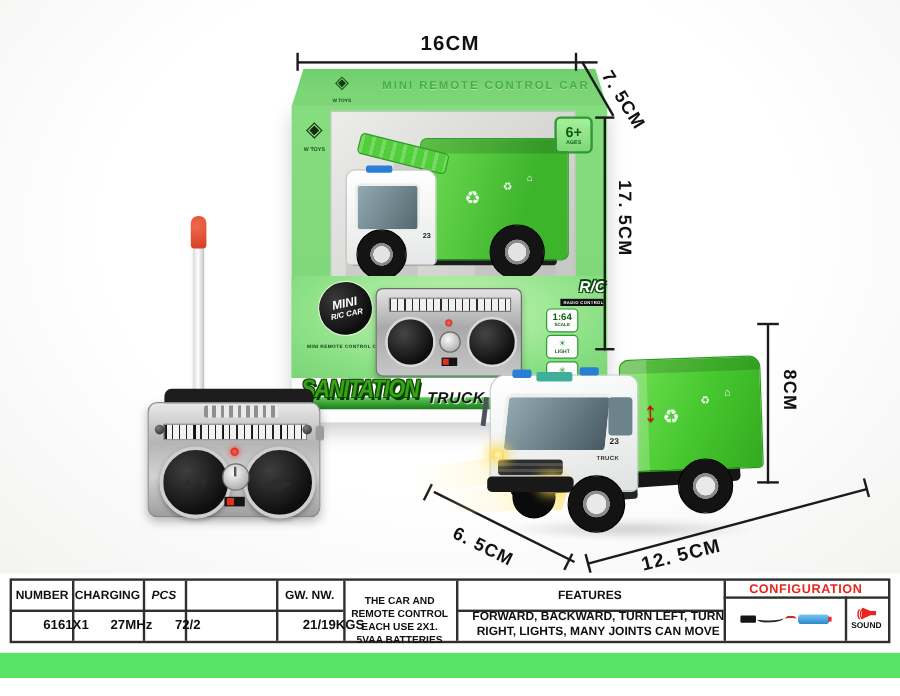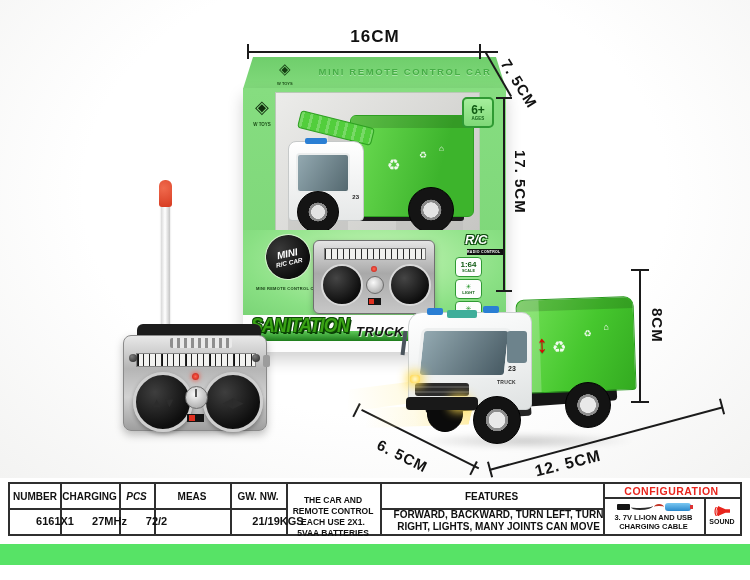--- a/index.html
+++ b/index.html
@@ -59,21 +59,21 @@
   .br-spk{position:absolute;width:38px;height:38px;border-radius:50%;
         background:radial-gradient(circle at 35% 32%, #454545, #0d0d0d 72%);
         border:2px solid #d9d9d9;}
   .br-dot{position:absolute;left:57px;top:25px;width:6px;height:6px;border-radius:50%;
         background:radial-gradient(circle,#ff6a55,#c01510);}
   .br-dial{position:absolute;left:52px;top:35px;width:16px;height:16px;border-radius:50%;
         background:radial-gradient(circle at 40% 35%,#fafafa,#9a9a9a);border:1px solid #6d6d6d;}
   .br-switch{position:absolute;left:54px;top:57px;width:13px;height:7px;background:#141414;}
   .br-switch::after{content:"";position:absolute;left:1px;top:1px;width:5px;height:5px;background:#e03020;}
 
-  .rc-badge{position:absolute;left:222px;top:0px;width:40px;text-align:left;}
+  .rc-badge{position:absolute;left:222px;top:0px;width:40px;text-align:right;}
   .rc-badge .rc{color:#fff;font-weight:900;font-style:italic;font-size:13px;
         text-shadow:1px 1px 0 #0c4a0c,-1px 1px 0 #0c4a0c,1px -1px 0 #0c4a0c,-1px -1px 0 #0c4a0c;}
   .rc-badge .rc-bar{display:block;margin:1px auto 0;width:36px;height:6px;background:#101010;
         color:#fff;font-size:3.5px;font-weight:bold;line-height:6px;letter-spacing:.3px;}
   .side-badge{position:absolute;width:25px;border-radius:4px;background:#fdfdfd;
         border:1.5px solid #2f9a33;display:flex;flex-direction:column;align-items:center;
         justify-content:center;}
   .scale-badge{left:212px;top:27px;height:18px;}
   .scale-badge .r{font-size:8px;font-weight:900;color:#0f5a12;line-height:8px;}
   .scale-badge .l{font-size:3.8px;font-weight:bold;color:#16641a;}
@@ -371,42 +371,40 @@
     <div class="vl" style="left:370px;"></div>
     <div class="vl" style="left:593px;"></div>
     <div class="vl" style="left:694px;top:13px;"></div>
     <div class="hl" style="left:0;width:276px;top:24px;"></div>
     <div class="hl" style="left:370px;width:223px;top:24px;"></div>
     <div class="hl" style="left:593px;width:137px;top:13px;"></div>
 
     <div class="c hdr" style="left:0;top:0;width:50px;height:24px;">NUMBER</div>
     <div class="c hdr" style="left:50px;top:0;width:59px;height:24px;">CHARGING</div>
     <div class="c hdr" style="left:109px;top:0;width:35px;height:24px;font-style:italic;">PCS</div>
-    <div class="c hdr" style="left:144px;top:0;width:76px;height:24px;">MEAS</div>
     <div class="c hdr" style="left:220px;top:0;width:56px;height:24px;">GW. NW.</div>
 
     <div class="c val" style="left:0;top:24px;width:50px;height:26px;">6161X1</div>
     <div class="c val" style="left:50px;top:24px;width:59px;height:26px;">27MHz</div>
     <div class="c val" style="left:109px;top:24px;width:35px;height:26px;">72/2</div>
     <div class="c val" style="left:220px;top:24px;width:56px;height:26px;">21/19KGS</div>
 
     <div class="c" style="left:276px;top:0;width:94px;height:66px;font-size:8.5px;line-height:1.3;padding:12px 3px;box-sizing:border-box;">THE CAR AND REMOTE CONTROL EACH USE 2X1. 5VAA BATTERIES</div>
 
     <div class="c hdr" style="left:370px;top:0;width:223px;height:24px;">FEATURES</div>
     <div class="c" style="left:370px;top:24px;width:237px;height:26px;font-size:10px;line-height:1.25;padding:0 5px;box-sizing:border-box;">FORWARD, BACKWARD, TURN LEFT, TURN RIGHT, LIGHTS, MANY JOINTS CAN MOVE</div>
 
     <div class="c cfg-hdr" style="left:593px;top:0;width:137px;height:13px;">CONFIGURATION</div>
     <div style="position:absolute;left:593px;top:13px;width:101px;height:37px;display:flex;flex-direction:column;align-items:center;justify-content:center;">
       <div class="cable-row">
         <span class="usb-plug"></span>
         <span class="usb-wire"></span>
         <span class="red-wire"></span>
         <span class="batt"></span>
       </div>
-      <div style="font-size:7.5px;font-weight:bold;color:#101010;text-align:center;line-height:1.2;">3. 7V LI-ION AND USB CHARGING CABLE</div>
     </div>
     <div style="position:absolute;left:694px;top:13px;width:36px;height:37px;display:flex;flex-direction:column;align-items:center;justify-content:center;gap:2px;">
       <div style="display:flex;align-items:center;">
         <span class="spk-arcs">((</span>
         <span class="spk-horn"></span>
       </div>
       <span style="font-size:7px;font-weight:bold;color:#101010;">SOUND</span>
     </div>
   </div>
 

